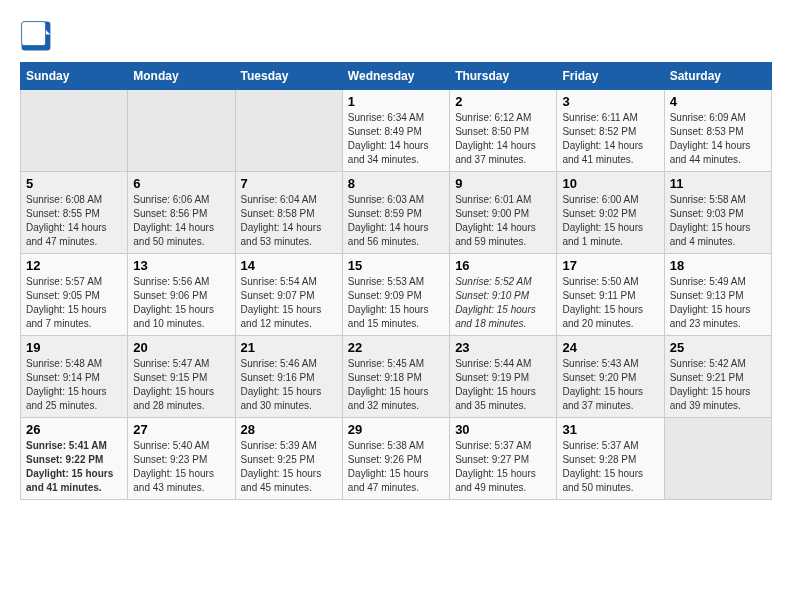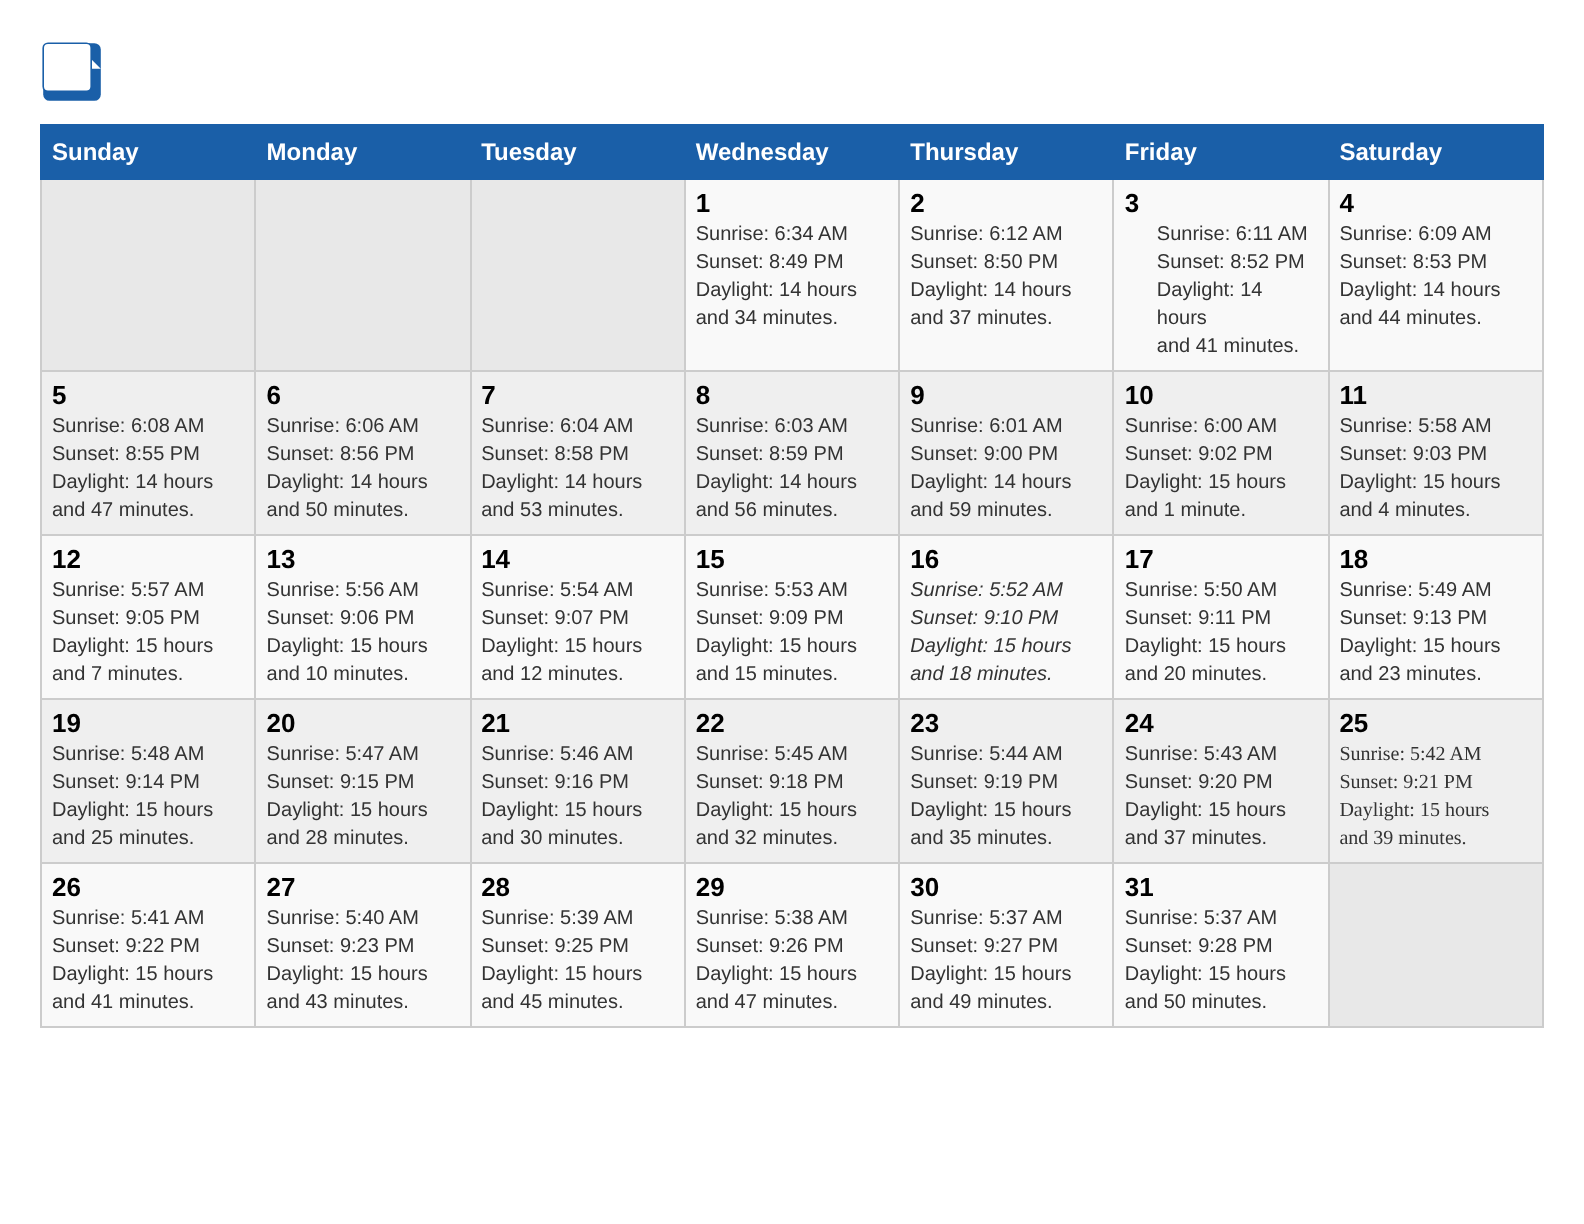--- a/index.html
+++ b/index.html
@@ -138,21 +138,21 @@
         </td>
         <td>
           <div class="day-number">2</div>
           <div class="day-info" style="white-space: pre-line;">Sunrise: 6:12 AM
 Sunset: 8:50 PM
 Daylight: 14 hours
 and 37 minutes.</div>
         </td>
         <td>
           <div class="day-number">3</div>
-          <div class="day-info" style="white-space: pre-line; margin-left: 16px;">Sunrise: 6:11 AM
+          <div class="day-info" style="white-space: pre-line;">Sunrise: 6:11 AM
 Sunset: 8:52 PM
 Daylight: 14 hours
 and 41 minutes.</div>
         </td>
         <td>
           <div class="day-number">4</div>
           <div class="day-info" style="white-space: pre-line;">Sunrise: 6:09 AM
 Sunset: 8:53 PM
 Daylight: 14 hours
 and 44 minutes.</div>
@@ -298,30 +298,30 @@
         </td>
         <td>
           <div class="day-number">24</div>
           <div class="day-info" style="white-space: pre-line;">Sunrise: 5:43 AM
 Sunset: 9:20 PM
 Daylight: 15 hours
 and 37 minutes.</div>
         </td>
         <td>
           <div class="day-number">25</div>
-          <div class="day-info" style="white-space: pre-line; font-family: Liberation Serif, serif;">Sunrise: 5:42 AM
+          <div class="day-info" style="white-space: pre-line;">Sunrise: 5:42 AM
 Sunset: 9:21 PM
 Daylight: 15 hours
 and 39 minutes.</div>
         </td>
       </tr>
       <tr>
         <td>
           <div class="day-number">26</div>
-          <div class="day-info" style="white-space: pre-line;">Sunrise: 5:41 AM
+          <div class="day-info" style="white-space: pre-line; font-weight: bold;">Sunrise: 5:41 AM
 Sunset: 9:22 PM
 Daylight: 15 hours
 and 41 minutes.</div>
         </td>
         <td>
           <div class="day-number">27</div>
           <div class="day-info" style="white-space: pre-line;">Sunrise: 5:40 AM
 Sunset: 9:23 PM
 Daylight: 15 hours
 and 43 minutes.</div>

